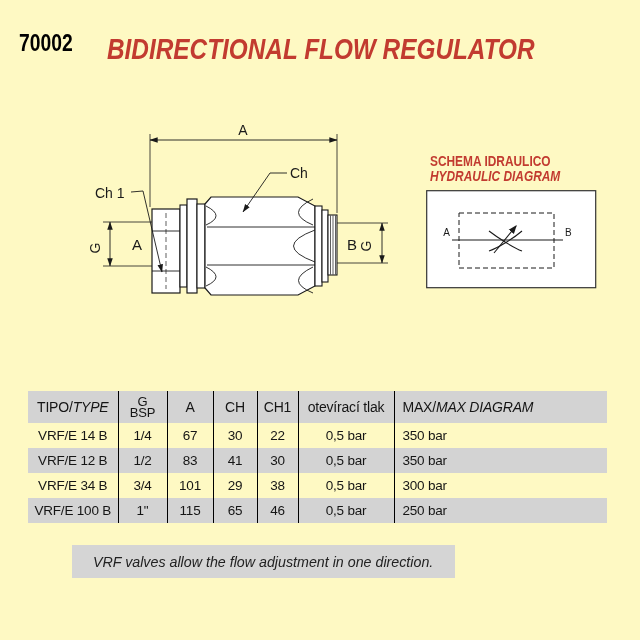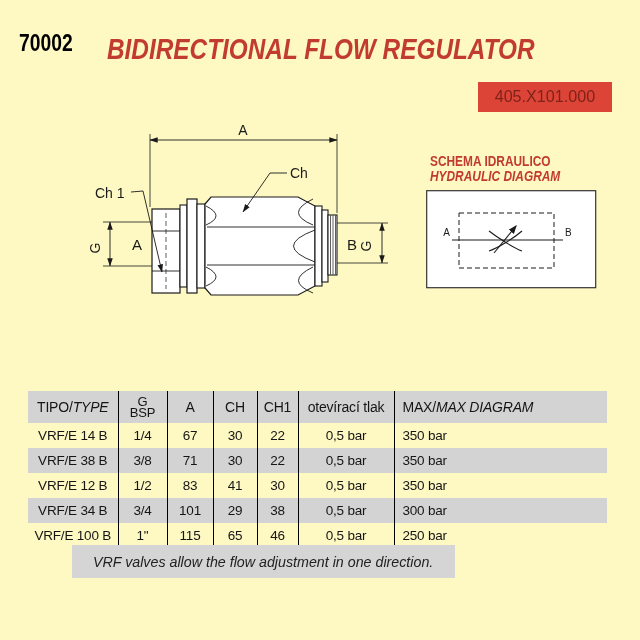--- a/index.html
+++ b/index.html
@@ -44,23 +44,20 @@
             display:flex;align-items:center;justify-content:center;}
   .note-bar span{font-style:italic;font-size:15px;color:#222;transform:scaleX(0.95);white-space:nowrap;}
 </style>
 </head>
 <body>
 
 <div id="page">
 
   <div class="catalog-number">70002</div>
   <div class="main-title">BIDIRECTIONAL FLOW REGULATOR</div>
-  <div class="code-box">
-    <span>405.X101.000</span>
-  </div>
 
   <svg class="svg-abs" style="left:80px;top:120px" width="345" height="195" viewBox="0 0 345 195">
     <defs>
       <marker id="arw" viewBox="0 0 10 10" refX="9.5" refY="5" markerWidth="9" markerHeight="9" orient="auto-start-reverse">
         <path d="M0,1.6 L10,5 L0,8.4 Z" fill="#1a1a1a"></path>
       </marker>
     </defs>
 
     <line x1="70" y1="14" x2="70" y2="87" stroke="#1a1a1a" stroke-width="0.8"></line>
     <line x1="257" y1="14" x2="257" y2="93" stroke="#1a1a1a" stroke-width="0.8"></line>
@@ -156,29 +153,20 @@
       <tr>
         <td>VRF/E 14 B</td>
         <td>1/4</td>
         <td>67</td>
         <td>30</td>
         <td>22</td>
         <td>0,5 bar</td>
         <td class="col-max">350 bar</td>
       </tr>
       <tr>
-        <td>VRF/E 38 B</td>
-        <td>3/8</td>
-        <td>71</td>
-        <td>30</td>
-        <td>22</td>
-        <td>0,5 bar</td>
-        <td class="col-max">350 bar</td>
-      </tr>
-      <tr>
         <td>VRF/E 12 B</td>
         <td>1/2</td>
         <td>83</td>
         <td>41</td>
         <td>30</td>
         <td>0,5 bar</td>
         <td class="col-max">350 bar</td>
       </tr>
       <tr>
         <td>VRF/E 34 B</td>

